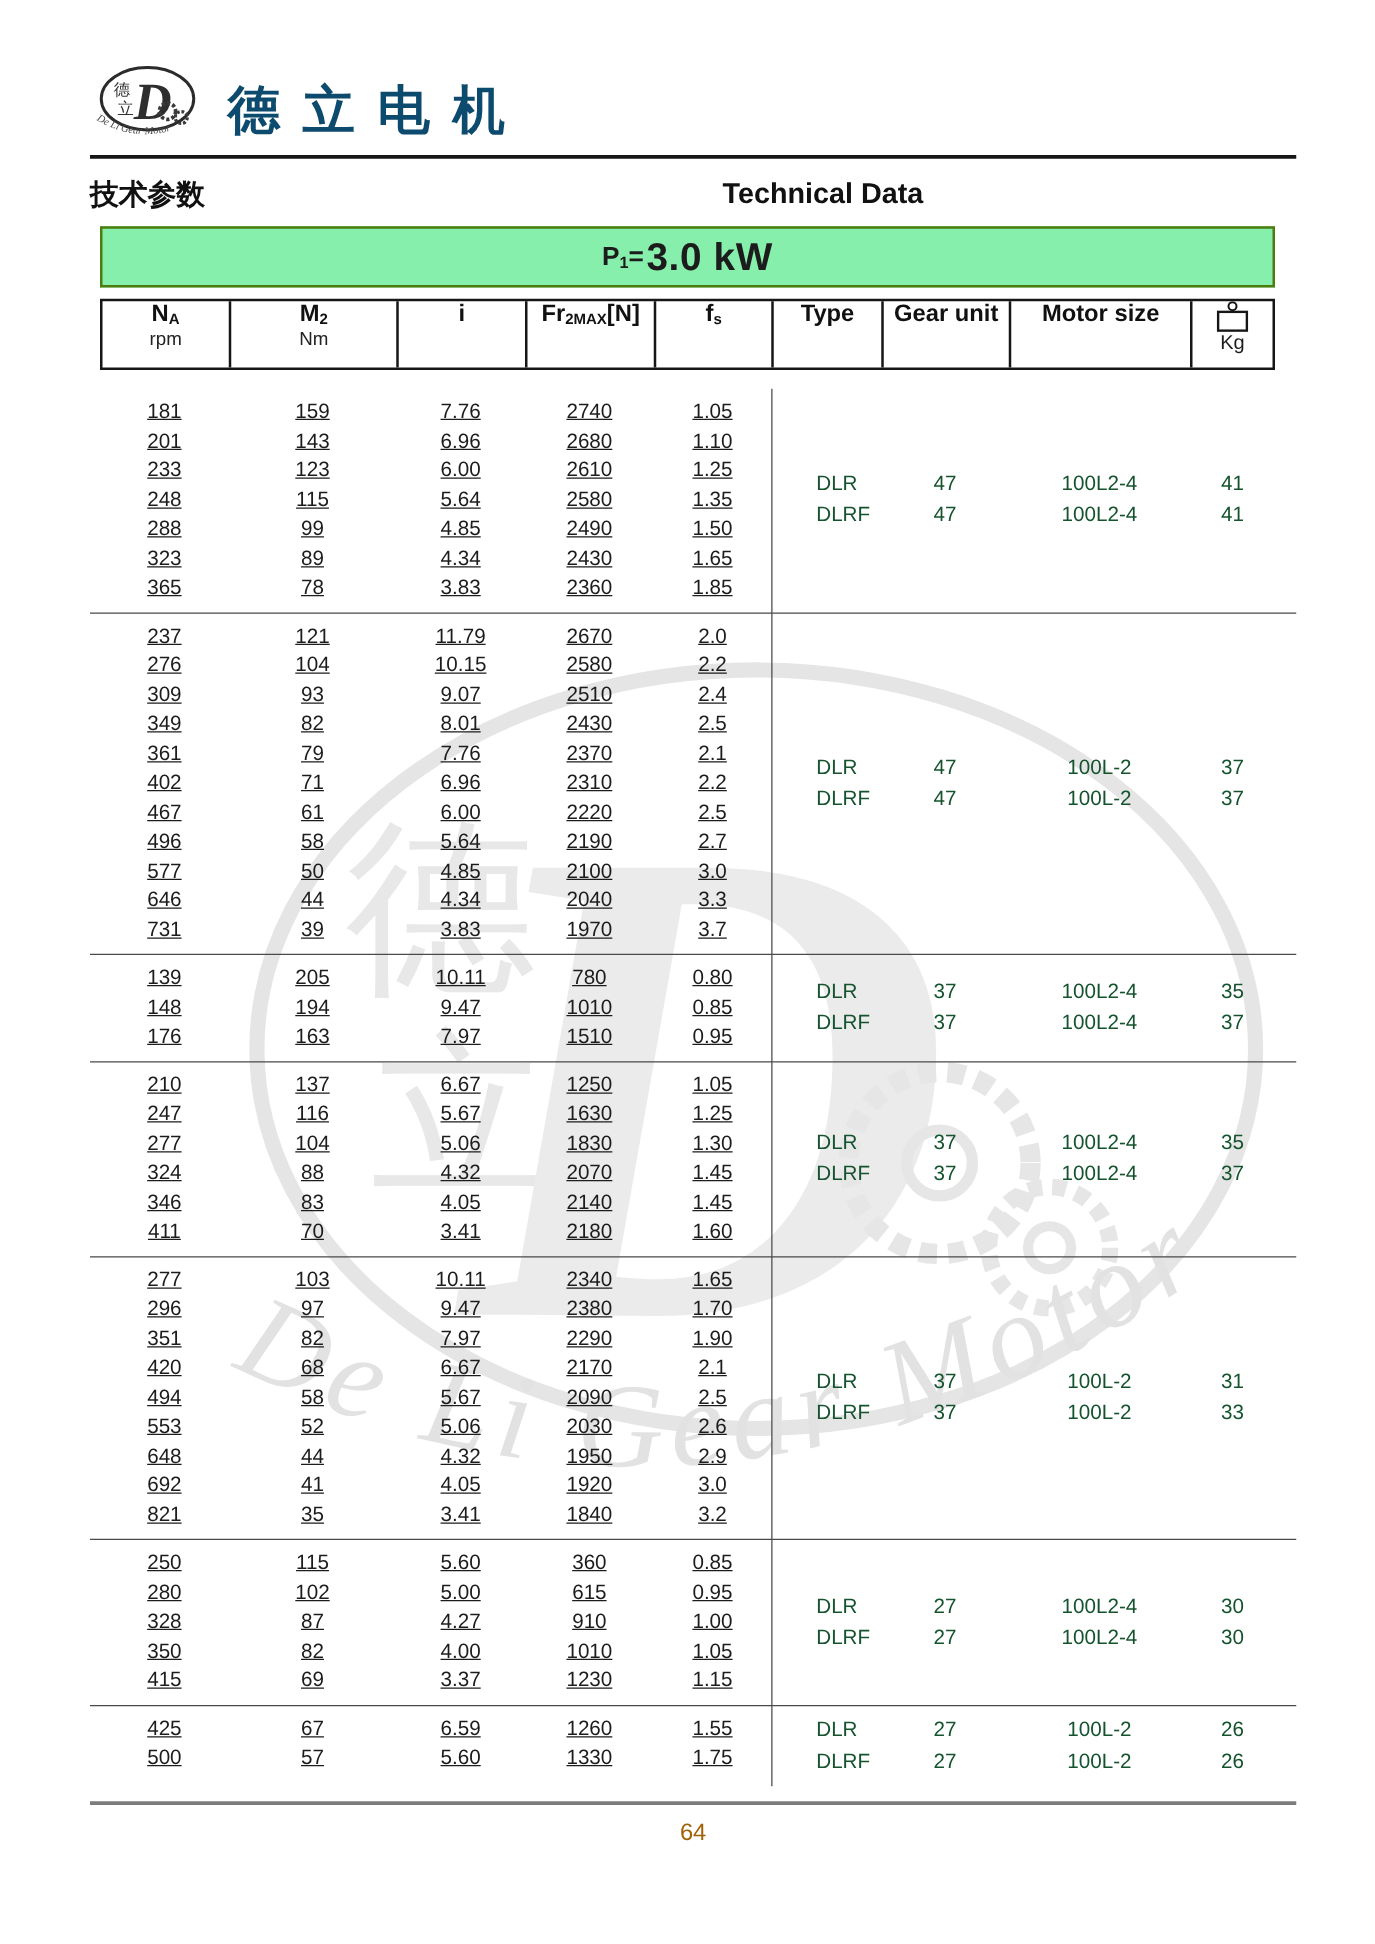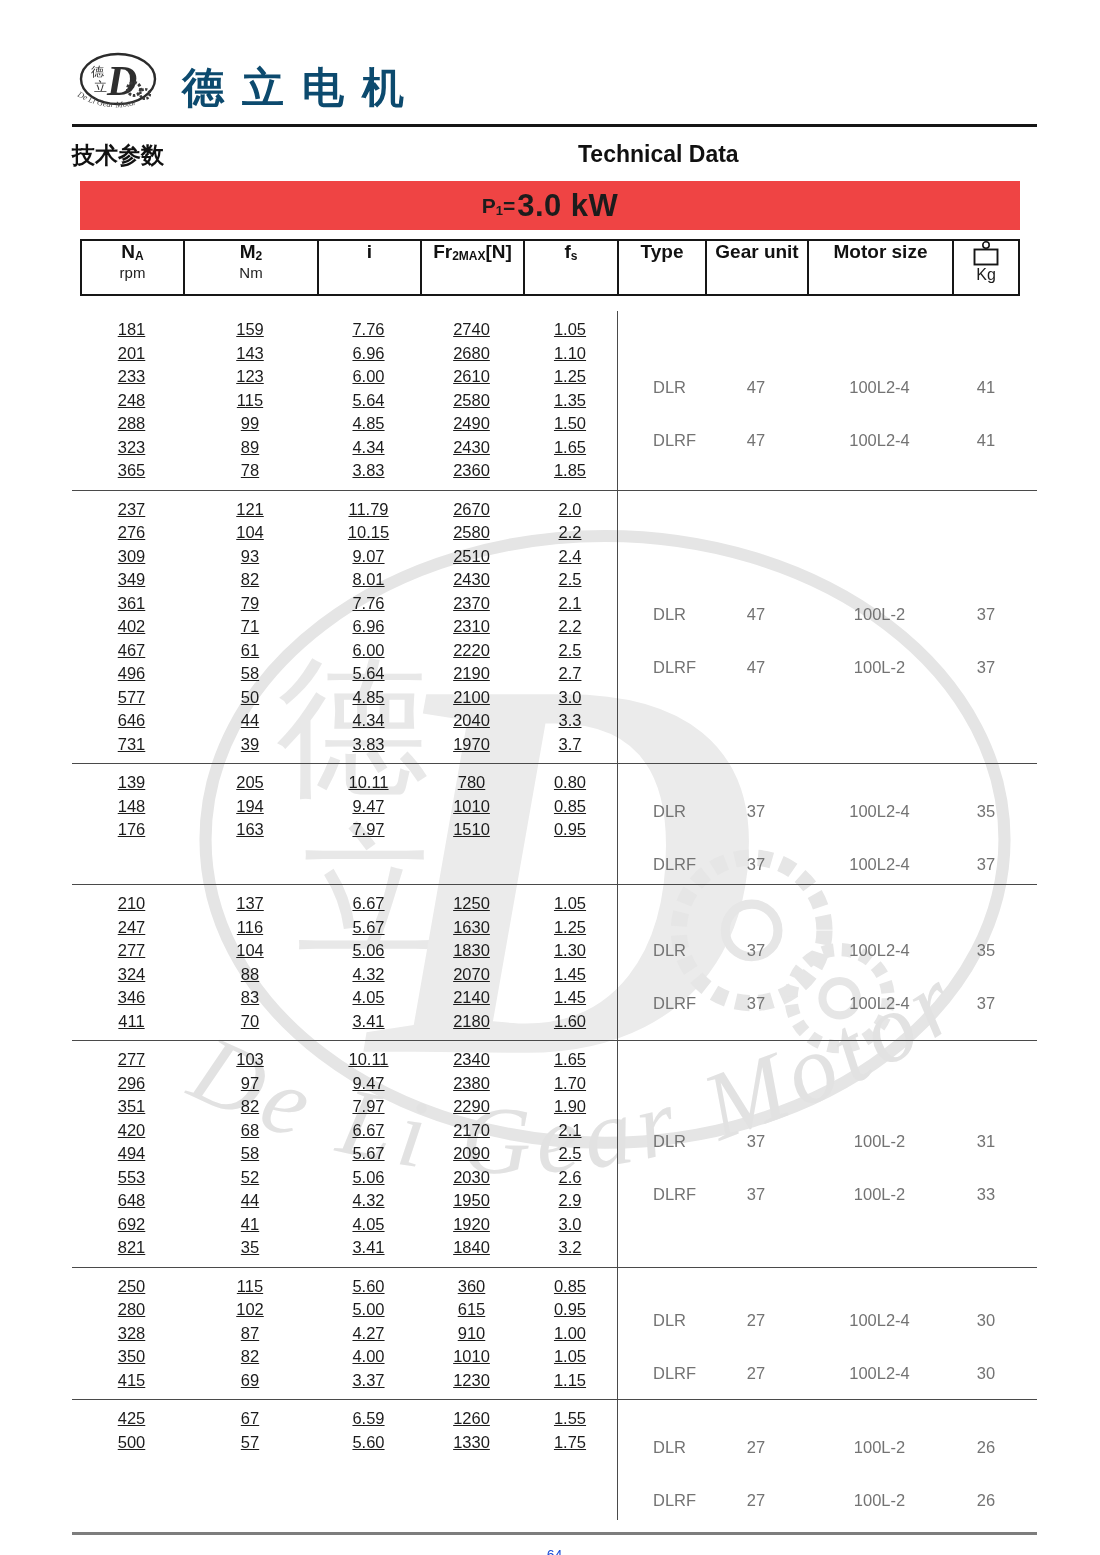--- a/index.html
+++ b/index.html
@@ -13,21 +13,21 @@
   
   .header{position:relative;height:124px;}
   .logo{position:absolute;left:70px;top:50px;width:108px;height:70px;}
   .brand{position:absolute;left:182px;top:60px;font-family:"DejaVu Serif","Liberation Serif",serif;font-weight:bold;font-size:42px;letter-spacing:18px;color:#0c4a6e;}
   .rule-top{height:3px;background:#161616;margin:0 63px 0 72px;}
 
   .section-row{position:relative;height:48px;margin:0 63px 0 72px;text-align:center;}
   .section-cn{position:absolute;left:0;top:13px;font-weight:bold;font-size:23px;color:#111;}
   .section-en{position:absolute;left:506px;top:14px;font-weight:bold;font-size:23px;color:#111;}
 
-  .power-box{width:940px;height:49px;margin:6px 0 9px 80px;border:2px solid #ef4444;box-sizing:border-box;display:flex;align-items:center;justify-content:center;background:#ef4444;}
+  .power-box{width:940px;height:49px;margin:6px 0 9px 80px;border:2px solid #4d7c0f;box-sizing:border-box;display:flex;align-items:center;justify-content:center;background:#86efac;}
   .p-pre{font-weight:bold;font-size:21px;}
   .p-sub{font-size:13px;font-weight:bold;vertical-align:-2px;}
   .p-val{font-weight:bold;font-size:31px;margin-left:2px;letter-spacing:0.5px;}
 
   
   .thead{display:grid;grid-template-columns:103px 134px 103px 103px 94px 88px 102px 145px 64px;width:940px;margin-left:80px;height:57px;border:2px solid #161616;box-sizing:border-box;background:#fff;}
   .th{border-right:2px solid #161616;box-sizing:border-box;display:flex;flex-direction:column;align-items:center;line-height:1.15;}
   .th:last-child{border-right:none;}
   .th .main{font-weight:bold;font-size:19px;color:#111;}
   .sb{font-size:12px;font-weight:bold;vertical-align:-2px;}
@@ -37,28 +37,28 @@
 
   
   .blocks{position:relative;width:940px;margin:15px 0 0 80px;}
   .vline{position:absolute;left:537px;top:0;bottom:0;width:1px;background:#4a4a4a;}
   .block{display:flex;padding:7px 0;}
   .block-left{width:537px;}
   .block-right{width:403px;display:flex;align-items:center;}
   .info-inner{width:100%;}
   .data-row{display:grid;grid-template-columns:103px 134px 103px 103px 94px;height:23.5px;align-items:center;text-decoration:underline;}
   .cell{text-align:center;font-size:16.5px;color:#1c1c1c;}
-  .info-row{display:grid;grid-template-columns:88px 102px 145px 68px;height:25px;align-items:center;font-size:16.5px;color:#737373;margin-top:28px;}
+  .info-row{display:grid;grid-template-columns:88px 102px 145px 68px;height:25px;align-items:center;font-size:16.5px;color:#14532d;}
   .i0{text-align:left;padding-left:36px;}
   .i1,.i2,.i3{text-align:center;}
   .block-sep{height:1px;background:#4a4a4a;margin-left:-8px;margin-right:-17px;}
 
   
   .rule-footer{height:3px;background:#7d7d7d;margin:12px 63px 0 72px;}
-  .page-num{margin:12px 0 0 72px;width:965px;text-align:center;font-size:14px;color:#1d4ed8;}
+  .page-num{margin:12px 0 0 72px;width:965px;text-align:center;font-size:19px;color:#a16207;}
 </style>
 </head>
 <body>
 
 <div class="page">
 
   <div class="watermark">
     <svg viewBox="0 0 880 780" width="890" height="790">
       <ellipse cx="440" cy="335" rx="395" ry="300" fill="none" stroke="#e5e5e5" stroke-width="12"></ellipse>
       <text x="115" y="275" font-size="150" fill="#e8e8e8" font-family="'DejaVu Serif',serif">德</text>

